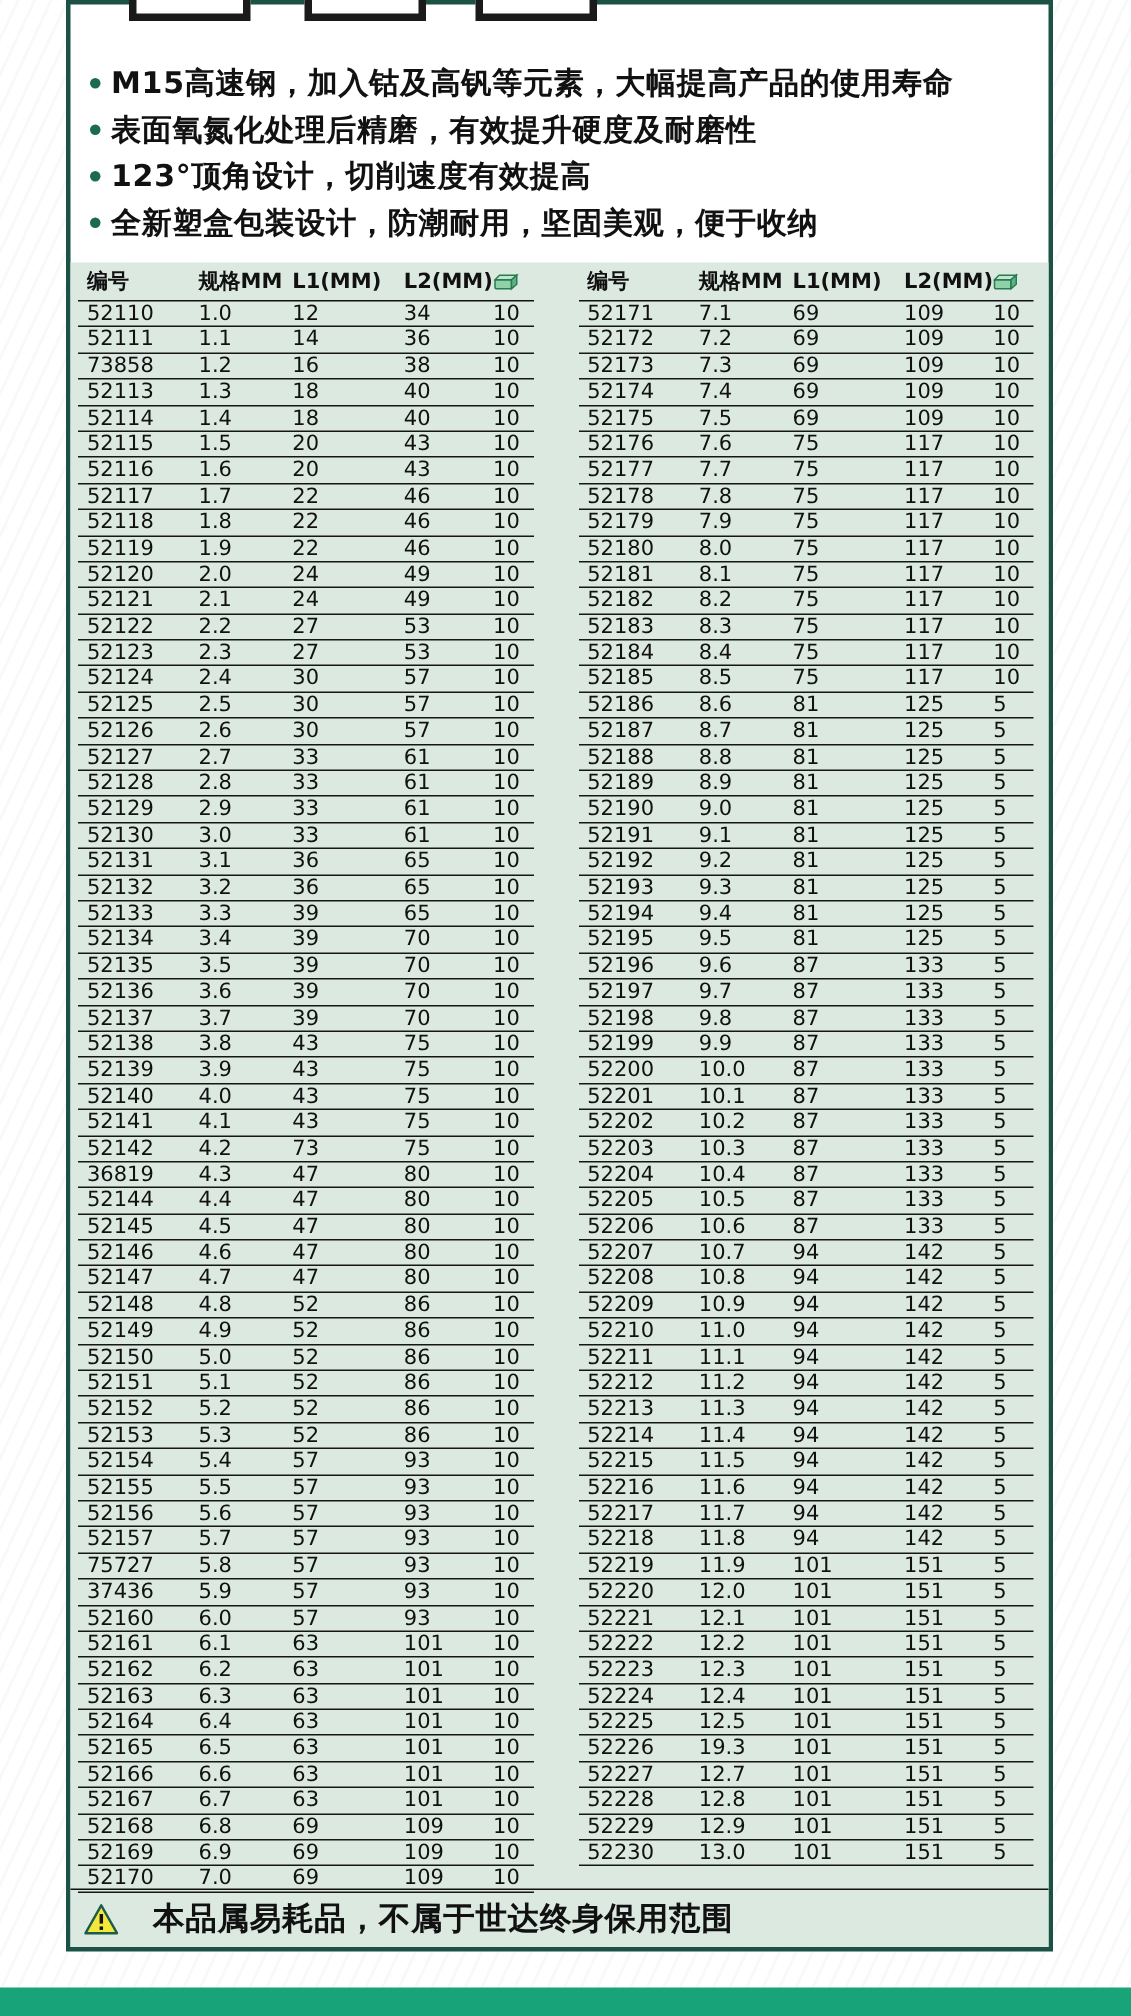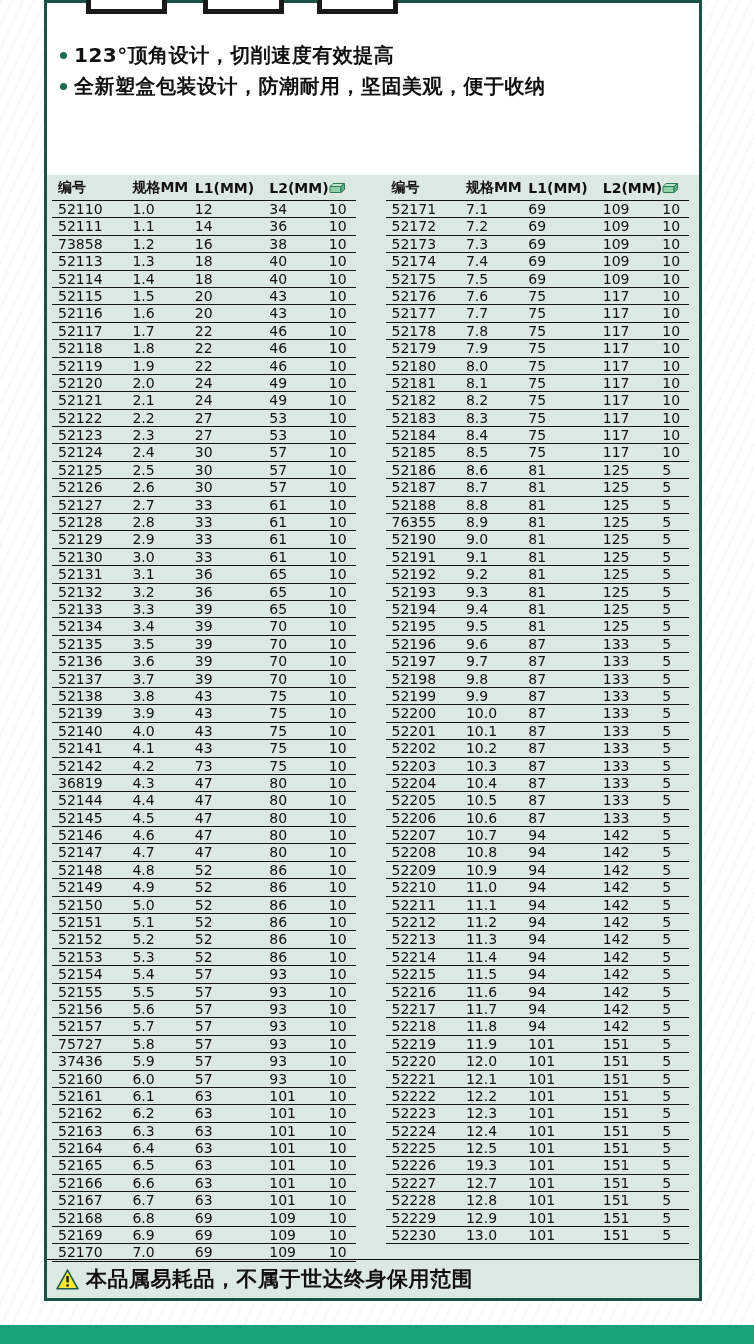--- a/index.html
+++ b/index.html
@@ -28,35 +28,37 @@
   .tables{display:flex;height:1088px;box-sizing:border-box;padding:0 10px 0 5px;gap:30px;}
   .spec-table{flex:1;min-width:0;}
   .t-head,.t-row{display:grid;grid-template-columns:25% 21% 25% 20% 9%;padding-left:6px;box-sizing:border-box;}
   .t-head{height:26px;align-items:center;font-size:14px;font-weight:700;
     border-bottom:1.6px solid #111;}
   .t-head .qty-ic{display:flex;align-items:center;}
   .t-row{height:17.4px;line-height:16.6px;font-size:14px;border-bottom:1.4px solid #161616;}
   .t-row .c{overflow:hidden;white-space:nowrap;}
   
   .warning{position:absolute;left:0;right:0;bottom:0;height:38px;border-top:1.4px solid #111;
-    display:flex;align-items:center;gap:7px;padding-left:9px;
+    display:flex;align-items:center;gap:23px;padding-left:9px;
     font-size:21px;font-weight:700;letter-spacing:.5px;}
   
   .footer-band{position:absolute;left:0;top:1325px;width:754px;height:19px;background:#18a478;}
 </style>
 </head>
 <body>
 
 <div class="panel">
 
   <div class="thumb t1"></div>
   <div class="thumb t2"></div>
   <div class="thumb t3"></div>
 
   <ul class="features" id="feature-list">
+      <li><span class="dot"></span><span>M15高速钢，加入钴及高钒等元素，大幅提高产品的使用寿命</span></li>
+      <li><span class="dot"></span><span>表面氧氮化处理后精磨，有效提升硬度及耐磨性</span></li>
       <li><span class="dot"></span><span>123°顶角设计，切削速度有效提高</span></li>
       <li><span class="dot"></span><span>全新塑盒包装设计，防潮耐用，坚固美观，便于收纳</span></li>
     </ul>
 
   <div class="spec-area">
     <div class="tables">
 
       <div class="spec-table">
         <div class="t-head">
           <span>编号</span>
@@ -637,21 +639,21 @@
               <span class="c">5</span>
             </div>
             <div class="t-row">
               <span class="c">52188</span>
               <span class="c">8.8</span>
               <span class="c">81</span>
               <span class="c">125</span>
               <span class="c">5</span>
             </div>
             <div class="t-row">
-              <span class="c">76355</span>
+              <span class="c">52189</span>
               <span class="c">8.9</span>
               <span class="c">81</span>
               <span class="c">125</span>
               <span class="c">5</span>
             </div>
             <div class="t-row">
               <span class="c">52190</span>
               <span class="c">9.0</span>
               <span class="c">81</span>
               <span class="c">125</span>

